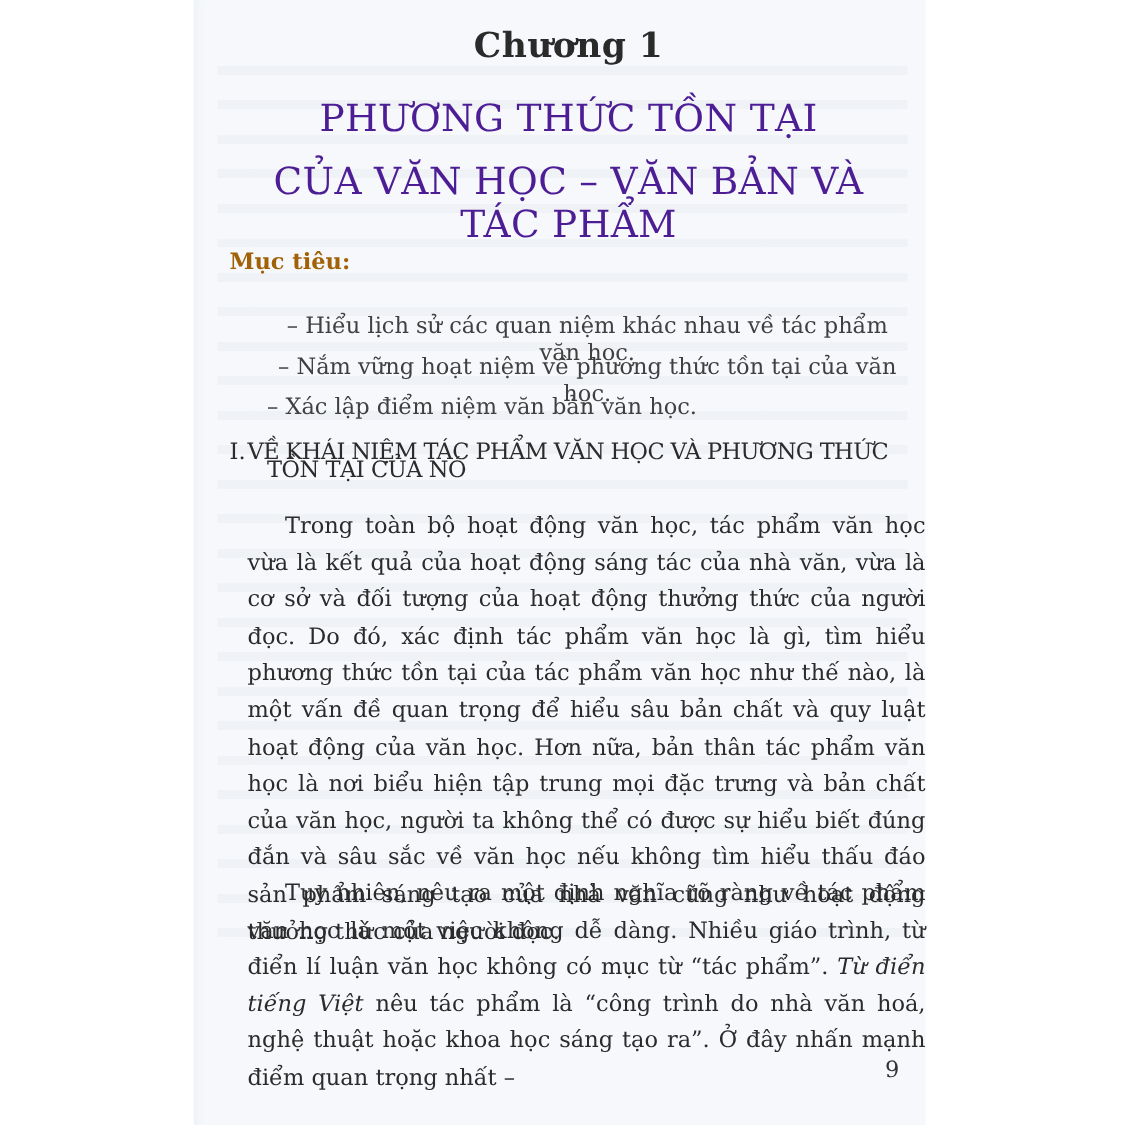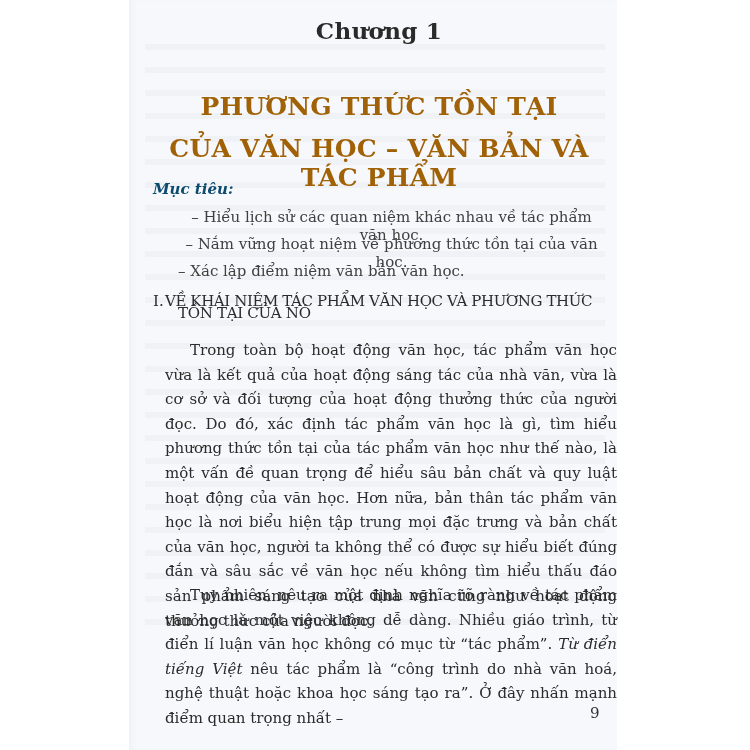--- a/index.html
+++ b/index.html
@@ -18,26 +18,26 @@
   }
   .content {
     position: absolute; left: 153px; top: 0; width: 452px; color: #2a2a2a;
   }
   .chapter-no {
     position: absolute; left: 0; width: 452px; top: 17px; text-align: center;
     font-size: 23px; font-weight: bold; letter-spacing: 0.3px;
   }
   .chapter-title {
     position: absolute; left: 0; width: 452px; text-align: center;
-    font-size: 25px; font-weight: bold; letter-spacing: 0.2px; color: #a16207; margin-top: 28px;
+    font-size: 25px; font-weight: normal; letter-spacing: 0.2px; color: #4c1d95;
   }
   .t1 { top: 64px; }
   .t2 { top: 106px; }
   .objectives-head {
-    position: absolute; left: 0; top: 180px; font-size: 15px; font-weight: bold; color: #0c4a6e; font-style: italic;
+    position: absolute; left: 0; top: 165px; font-size: 15px; font-weight: bold; color: #a16207;
   }
   .obj {
     position: absolute; left: 25px; font-size: 15px; color: #404040; text-align: center;
   }
   .o1 { top: 208px; }
   .o2 { top: 235px; }
   .o3 { top: 262px; }
   .section {
     position: absolute; left: 0; top: 292px; font-size: 15px; color: #2b2b2b; width: 452px;
   }

